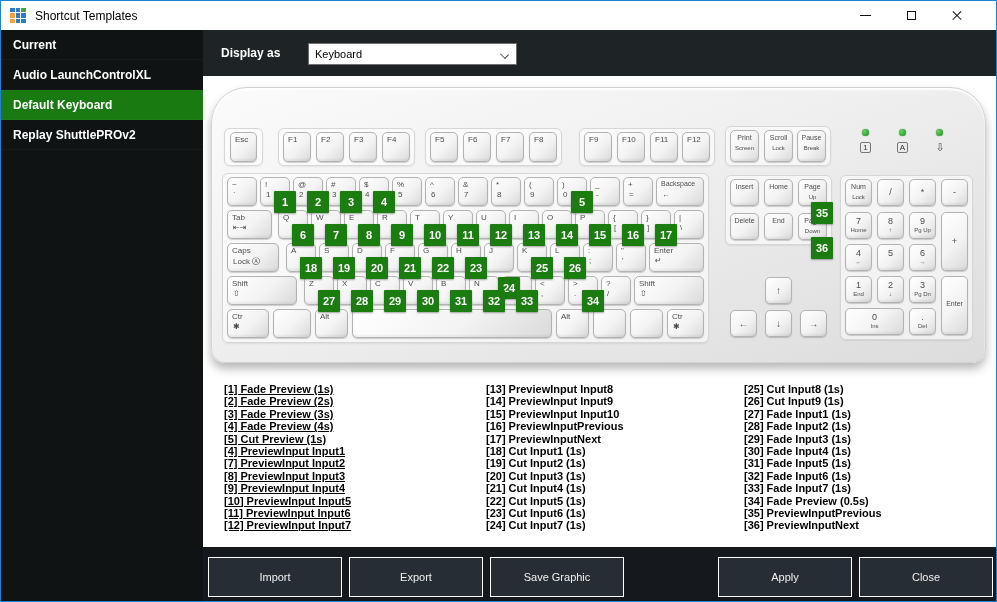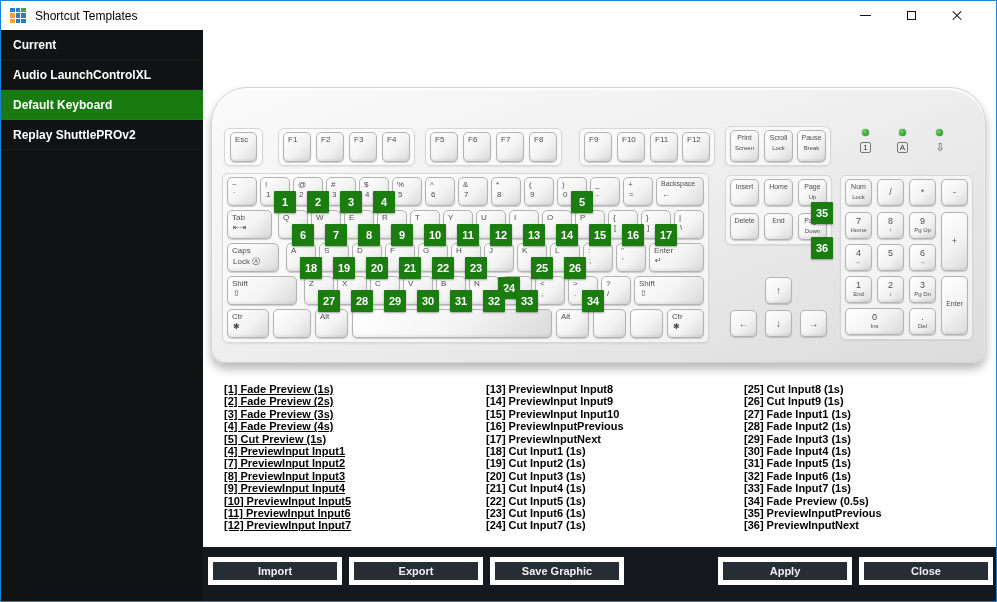--- a/index.html
+++ b/index.html
@@ -55,22 +55,22 @@
     z-index:5;box-shadow:0 1px 2px rgba(0,0,0,.35);border-radius:1px;}
   .led{position:absolute;width:7px;height:7px;border-radius:50%;
     background:radial-gradient(circle at 35% 35%,#63d463,#1c8a1c);box-shadow:0 0 1px #0e5e0e;}
   .ledsym{position:absolute;width:11px;height:11px;border:1px solid #777;border-radius:2px;
     font-size:8px;line-height:10px;text-align:center;color:#333;background:transparent;}
   .ledsym.plain{border:none;font-size:11px;line-height:11px;width:12px;height:12px;color:#555;}
   
   .map-col{position:absolute;top:307px;font-size:11px;font-weight:bold;color:#000;line-height:12.4px;white-space:nowrap;}
   
   .footer{position:absolute;left:0;right:0;bottom:0;height:54px;background:var(--footer-bg,#15181c);}
-  .fbtn{position:absolute;top:10px;width:134px;height:28px;background:var(--button-bg,#272d34);
-    border:5px solid #ffffff;color:#f0f0f0;font-size:11px;font-weight:bold;
+  .fbtn{position:absolute;top:10px;width:134px;height:40px;background:var(--button-bg,#272d34);
+    border:1px solid #ffffff;color:#f0f0f0;font-size:11px;font-weight:normal;
     display:flex;align-items:center;justify-content:center;cursor:default;}
 </style>
 </head>
 <body>
 
 <div class="window">
 
   <div class="titlebar">
     <div class="app-icon">
         <i style="background: rgb(44, 123, 196);"></i>
@@ -99,20 +99,27 @@
 
   <div class="main-row">
     <div class="sidebar">
         <div class="sidebar-item">Current</div>
         <div class="sidebar-item">Audio LaunchControlXL</div>
         <div class="sidebar-item selected">Default Keyboard</div>
         <div class="sidebar-item">Replay ShuttlePROv2</div>
       </div>
 
     <div class="right-pane">
+      <div class="topstrip">
+        <div class="display-as-label">Display as</div>
+        <div class="combo">
+          <span>Keyboard</span>
+          <span class="chev"></span>
+        </div>
+      </div>
 
       <div class="content">
         <div class="kb-body">
             <div class="plate" style="left: 12px; top: 40px; width: 39px; height: 38px;"></div>
             <div class="plate" style="left: 66px; top: 40px; width: 137px; height: 38px;"></div>
             <div class="plate" style="left: 213px; top: 40px; width: 137px; height: 38px;"></div>
             <div class="plate" style="left: 367px; top: 40px; width: 136px; height: 38px;"></div>
             <div class="plate" style="left: 513px; top: 38px; width: 106px; height: 40px;"></div>
             <div class="plate" style="left: 10px; top: 85px; width: 487px; height: 170px;"></div>
             <div class="plate" style="left: 513px; top: 87px; width: 107px; height: 70px;"></div>

